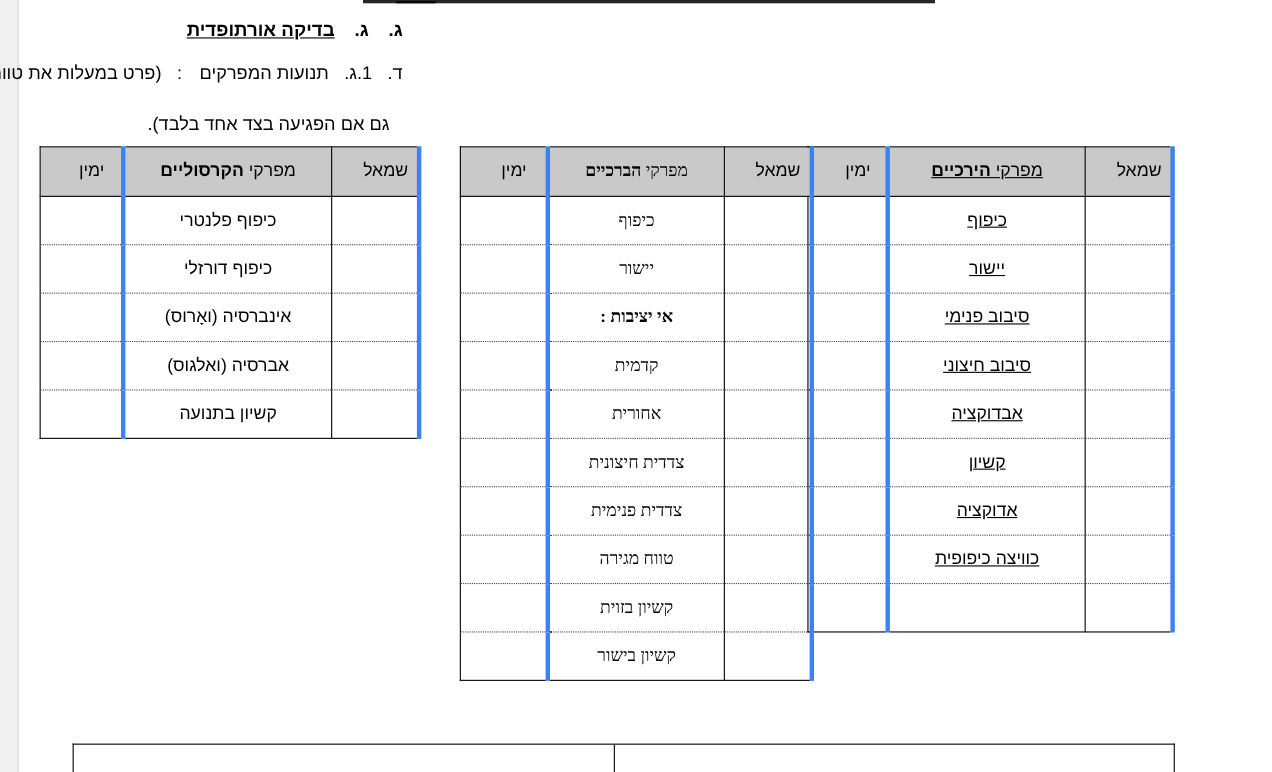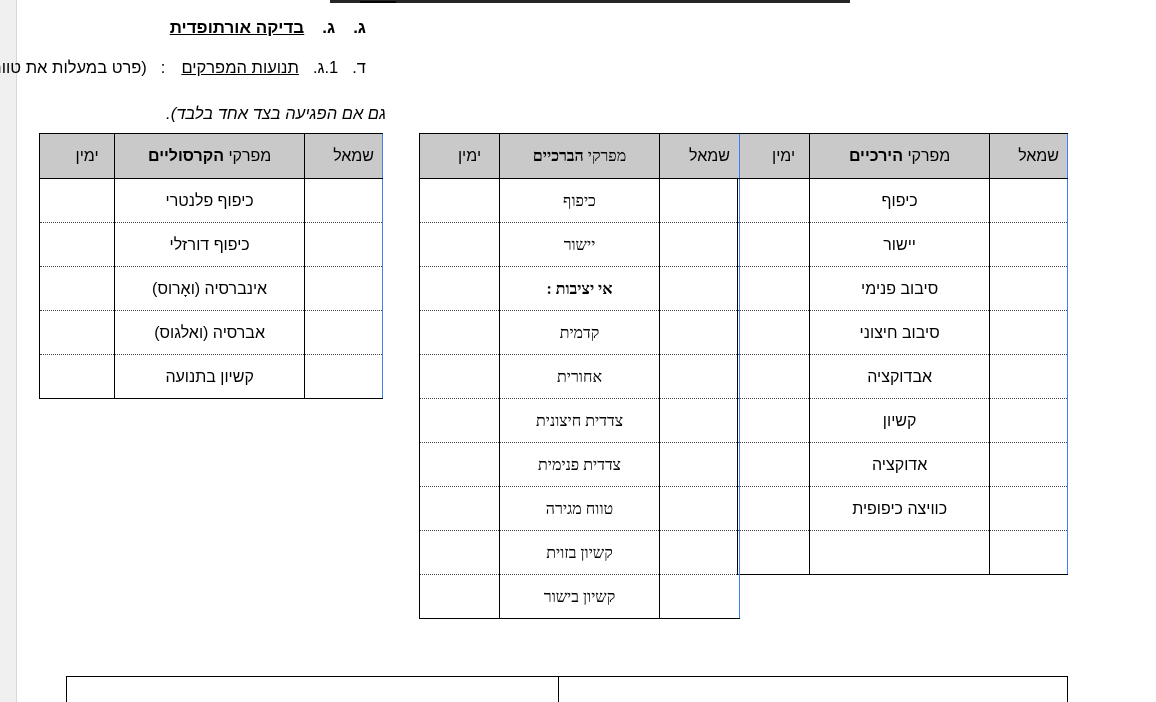--- a/index.html
+++ b/index.html
@@ -72,31 +72,29 @@
     top: 58px;
     display: flex;
     flex-direction: row;
     align-items: baseline;
     gap: 14px;
     font-size: 16.5px;
     white-space: nowrap;
   }
   .sub-row .marker { }
   .sub-row .label {
-    text-decoration: underline;
   }
   .sub-row .colon { margin-right: 2px; }
   .sub-row .note { }
 
   .sub-row2 {
     position: absolute;
-    right: 770px;
+    right: 802px;
     top: 104px;
     font-size: 16.5px;
-    font-style: italic;
   }
 
   
   table.grid {
     position: absolute;
     border-collapse: collapse;
     direction: rtl;
     font-size: 16px;
   }
   table.grid th, table.grid td {
@@ -129,31 +127,31 @@
   }
   table.grid tbody tr:first-child td {
     border-top: 1px solid #000;
   }
   table.grid tbody tr:last-child td {
     border-bottom: 1px solid #000;
   }
   table.grid tbody td.side,
   table.grid thead th.side {
     border-left: 1px solid #000;
-    border-right: 1px solid #3b82f6;
+    border-right: 4px solid #3b82f6;
     padding-left: 28px;
   }
 
   
   #tbl-hips { right: 88px; top: 133px; }
   #tbl-knees { right: 416px; top: 133px; }
   #tbl-ankles { right: 773px; top: 133px; }
 
   #tbl-hips th.side, #tbl-hips td.side { width: 72px; }
-  #tbl-hips th.mid, #tbl-hips td.mid { width: 180px; }
+  #tbl-hips th.mid, #tbl-hips td.mid { width: 180px; text-decoration: underline; }
 
   #tbl-knees th.side, #tbl-knees td.side { width: 80px; }
   #tbl-knees th.mid, #tbl-knees td.mid { width: 160px; font-family: Liberation Serif, serif; }
 
   #tbl-ankles th.side, #tbl-ankles td.side { width: 75px; }
   #tbl-ankles th.mid, #tbl-ankles td.mid { width: 190px; }
 
   .bold-cell { font-weight: bold; }
 
   

